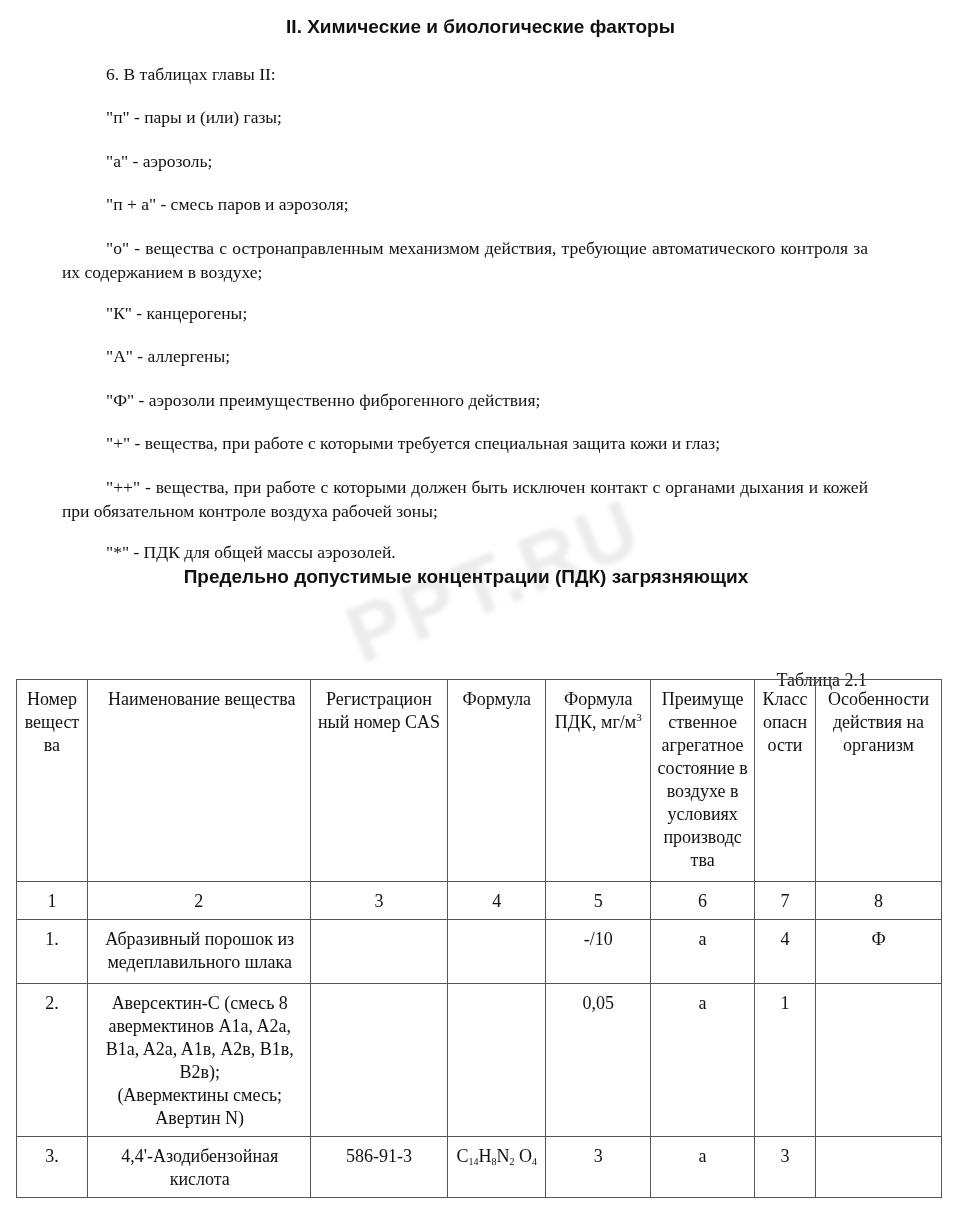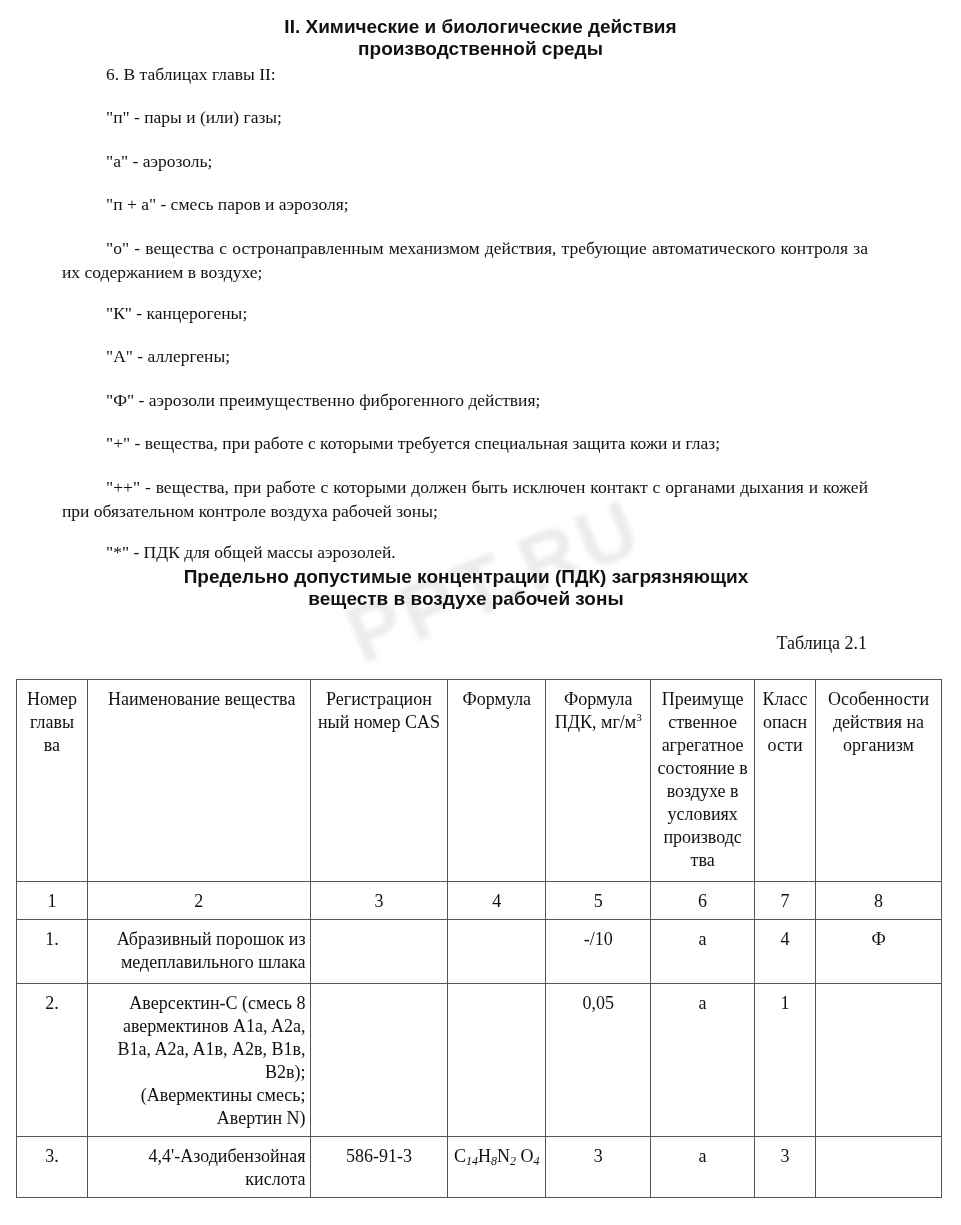--- a/index.html
+++ b/index.html
@@ -16,88 +16,86 @@
   .legend { position: absolute; left: 62px; width: 806px; top: 0; font-size: 17.5px; }
   .legend p { position: absolute; left: 0; width: 806px; margin: 0; line-height: 24px; text-align: justify; text-indent: 44px; }
 
   .table-title {
     position: absolute; left: 0; width: 932px; top: 566px;
     text-align: center; font-weight: bold; font-size: 19px; line-height: 22px;
   }
   .table-title span { display: block; }
 
   .table-label {
-    position: absolute; right: 94px; top: 633px; font-size: 18px;
+    position: absolute; right: 94px; top: 670px; font-size: 18px;
   }
 
   table.pdk {
     position: absolute; left: 16px; top: 679px; width: 926px;
     border-collapse: collapse; font-size: 18px; line-height: 23px;
   }
   table.pdk td, table.pdk th {
     border: 1.5px solid #555; vertical-align: top; padding: 8px 4px 6px 4px; font-weight: normal;
   }
   table.pdk th { text-align: center; }
-  table.pdk .left { text-align: right; padding-left: 6px; }
+  table.pdk .left { text-align: center; padding-left: 6px; }
   table.pdk .center { text-align: center; }
   .num-row td { text-align: center; padding: 9px 4px 8px 4px; }
   sup { font-size: 11px; vertical-align: 7px; line-height: 0; }
-  sub { font-size: 12px; vertical-align: -3px; line-height: 0; font-style: italic; }
+  sub { font-size: 10px; vertical-align: -3px; line-height: 0; }
 
   .watermark {
     position: absolute; left: 340px; top: 535px; font-size: 80px; font-weight: bold;
     color: rgba(180,180,180,0.25); transform: rotate(-22deg); letter-spacing: 4px;
     pointer-events: none; filter: blur(2px);
   }
 </style>
 </head>
 <body>
 
 <div class="chapter-title sans">
-  <span>II. Химические и биологические действия</span>
-  <span>производственной среды</span>
+  <span>II. Химические и биологические факторы</span>
 </div>
 
 <div class="legend serif">
   <p style="top:62px;">6. В таблицах главы II:</p>
   <p style="top:105px;">"п" - пары и (или) газы;</p>
   <p style="top:149px;">"а" - аэрозоль;</p>
   <p style="top:192px;">"п + а" - смесь паров и аэрозоля;</p>
   <p style="top:236px;">"о" - вещества с остронаправленным механизмом действия, требующие автоматического контроля за их содержанием в воздухе;</p>
   <p style="top:301px;">"К" - канцерогены;</p>
   <p style="top:344px;">"А" - аллергены;</p>
   <p style="top:388px;">"Ф" - аэрозоли преимущественно фиброгенного действия;</p>
   <p style="top:431px;">"+" - вещества, при работе с которыми требуется специальная защита кожи и глаз;</p>
   <p style="top:475px;">"++" - вещества, при работе с которыми должен быть исключен контакт с органами дыхания и кожей при обязательном контроле воздуха рабочей зоны;</p>
   <p style="top:540px;">"*" - ПДК для общей массы аэрозолей.</p>
 </div>
 
 <div class="watermark sans">PPT.RU</div>
 
 <div class="table-title sans">
   <span>Предельно допустимые концентрации (ПДК) загрязняющих</span>
-  <span>веществ в воздухе рабочей зоны</span>
 </div>
 
 <div class="table-label serif">Таблица 2.1</div>
 
 <table class="pdk serif">
   <colgroup>
     <col style="width:71px">
     <col style="width:223px">
     <col style="width:138px">
     <col style="width:98px">
     <col style="width:105px">
     <col style="width:104px">
     <col style="width:61px">
     <col style="width:126px">
   </colgroup>
   <tbody>
       <tr style="height:202px;">
-    <th>Номер главы ва</th>
+    <th>Номер вещест ва</th>
     <th style="text-align:left; padding-left:20px;">Наименование вещества</th>
     <th>Регистрацион ный номер CAS</th>
     <th>Формула</th>
     <th><span>Формула ПДК, мг/м</span><sup>3</sup></th>
     <th>Преимуще ственное агрегатное состояние в воздухе в условиях производс тва</th>
     <th>Класс опасн ости</th>
     <th>Особенности действия на организм</th>
   </tr>
   <tr class="num-row">
     <td>1</td>

